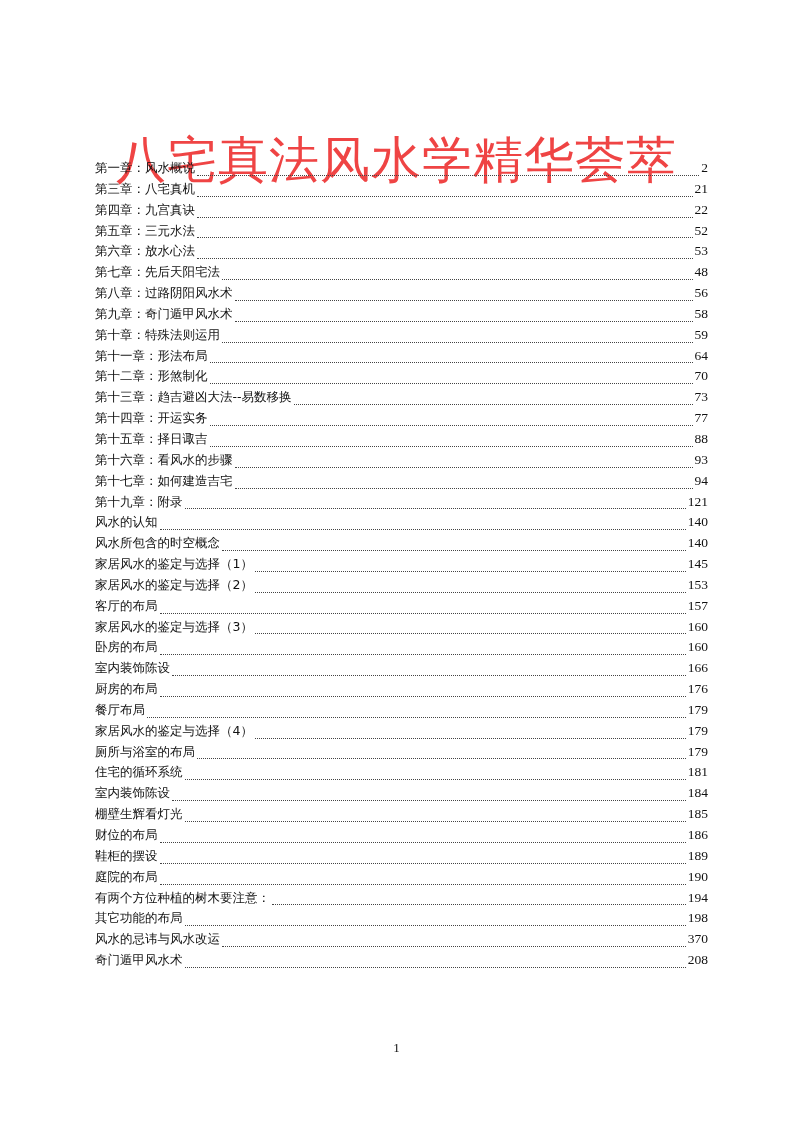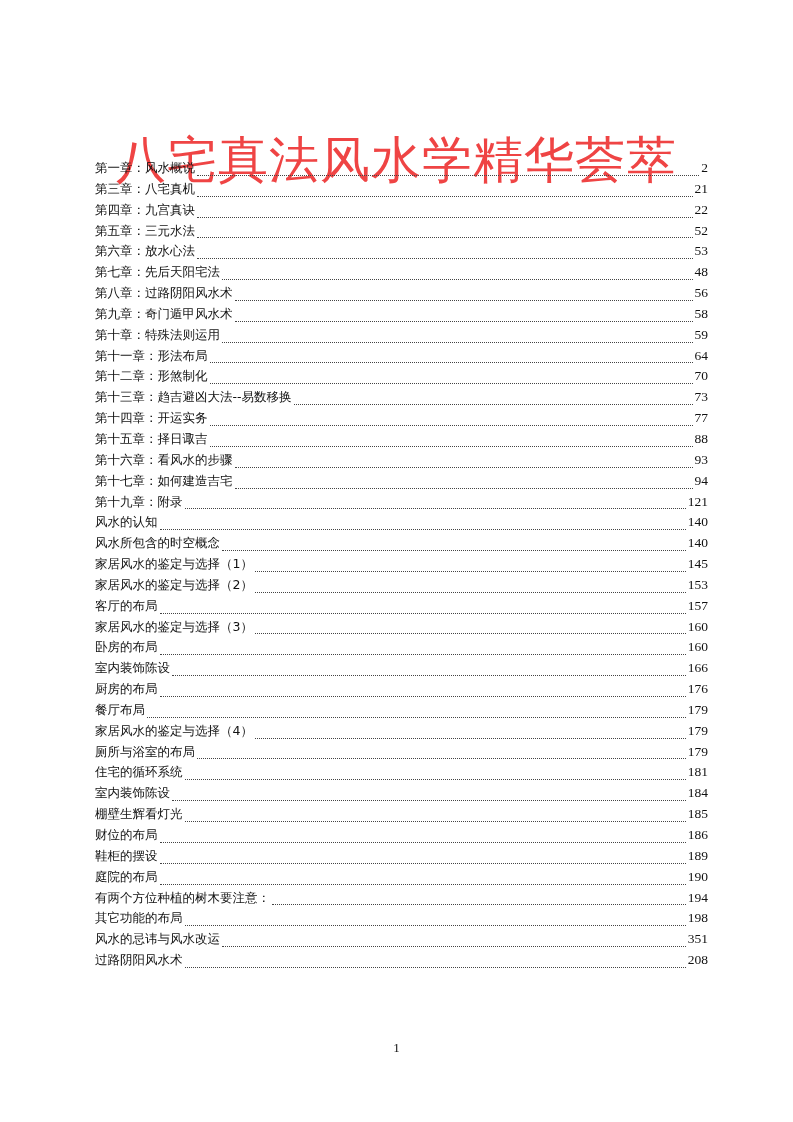--- a/index.html
+++ b/index.html
@@ -229,23 +229,23 @@
     <span class="toc-page">194</span>
   </li>
       <li class="toc-row">
     <span class="toc-label">其它功能的布局</span>
     <span class="toc-leader"></span>
     <span class="toc-page">198</span>
   </li>
       <li class="toc-row">
     <span class="toc-label">风水的忌讳与风水改运</span>
     <span class="toc-leader"></span>
-    <span class="toc-page">351</span>
-  </li>
-      <li class="toc-row">
-    <span class="toc-label">过路阴阳风水术</span>
+    <span class="toc-page">370</span>
+  </li>
+      <li class="toc-row">
+    <span class="toc-label">奇门遁甲风水术</span>
     <span class="toc-leader"></span>
     <span class="toc-page">208</span>
   </li>
     </ul>
 
   <div class="page-number">1</div>
 </div>
 
 </body></html>

